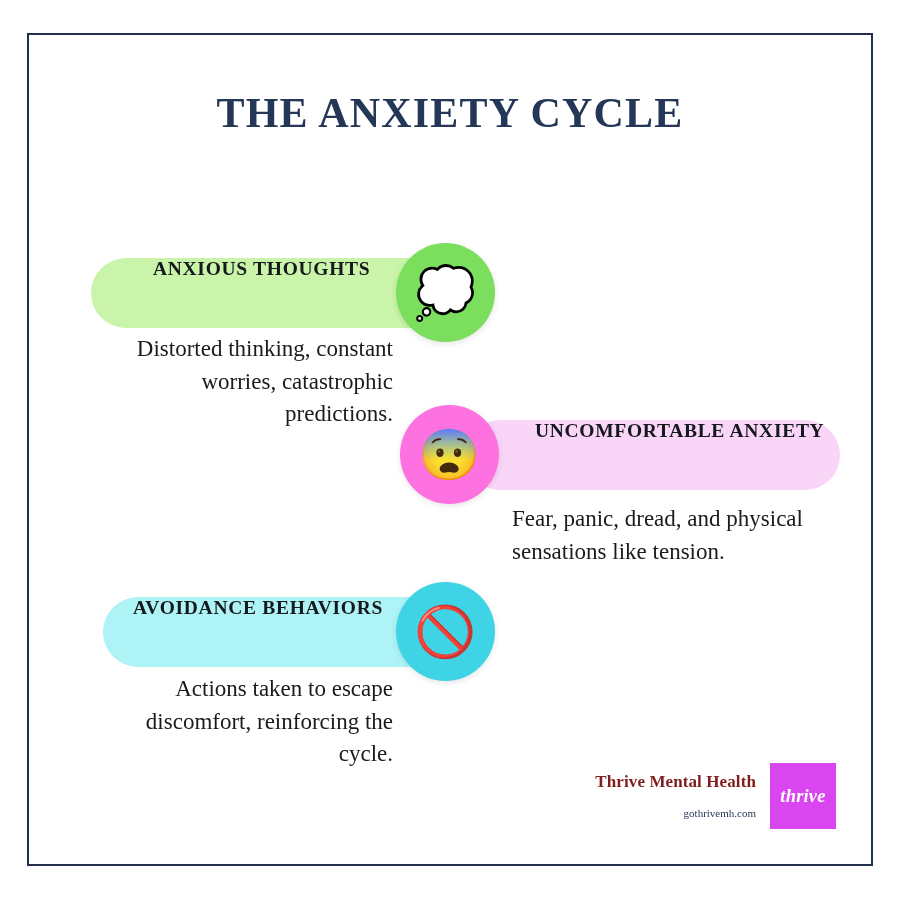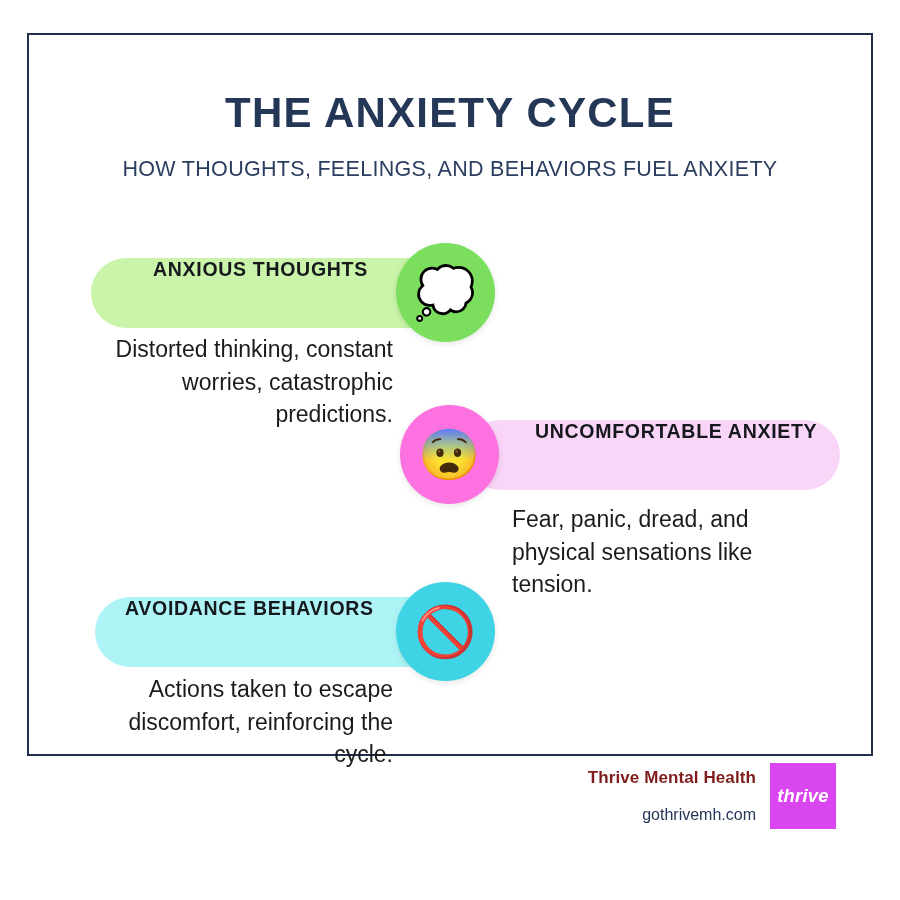--- a/index.html
+++ b/index.html
@@ -23,24 +23,25 @@
     background: #ffffff;
     box-sizing: border-box;
   }
 
   
   .frame {
     position: absolute;
     left: 27px;
     top: 33px;
     width: 846px;
-    height: 723px;
+    height: 833px;
     border: 2px solid #22304d;
     box-sizing: border-box;
     background: #ffffff;
+    font-family: Liberation Serif, serif;
   }
 
   .inner {
     position: absolute;
     left: 0;
     top: 0;
     right: 0;
     bottom: 0;
     padding: 0;
   }
@@ -127,21 +128,21 @@
     width: 375px;
     background: #f9d5f8;
     justify-content: flex-start;
     padding-left: 70px;
   }
   .row-2 .circle { left: 0px; background: #fd72e0; }
 
   
   .row-3 { left: 62px; top: 545px; width: 430px; }
   .row-3 .pill {
-    left: 4px;
+    left: 12px;
     width: 370px;
     background: #aef4f6;
     justify-content: flex-start;
     padding-left: 30px;
   }
   .row-3 .circle { left: 305px; background: #3ed4e6; }
 
   
   .desc {
     position: absolute;
@@ -165,21 +166,21 @@
   }
   .footer-text { text-align: right; }
   .brand-name {
     font-size: 17px;
     font-weight: 700;
     color: #7f1d1d;
     letter-spacing: 0.1px;
     line-height: 1.45;
   }
   .brand-url {
-    font-size: 16px;
+    font-size: 11px;
     font-weight: 400;
     color: #253757;
     line-height: 1.45;
     margin-top: 12px;
   }
   .logo-box {
     width: 66px;
     height: 66px;
     background: #103b44;
     display: flex;
@@ -195,21 +196,20 @@
   }
 </style>
 </head>
 <body>
 
 <div class="poster">
   <div class="frame" style="border-color: rgb(34, 48, 77);">
     <div class="inner">
 
       <div class="title">THE ANXIETY CYCLE</div>
-      <div class="subtitle">HOW THOUGHTS, FEELINGS, AND BEHAVIORS FUEL ANXIETY</div>
 
       <div class="row row-1">
         <div class="pill" style="background: rgb(201, 244, 169);">
           <span class="pill-label">ANXIOUS THOUGHTS</span>
         </div>
         <div class="circle" style="background: rgb(123, 223, 93);">
           <span class="emoji">💭</span>
         </div>
       </div>
       <div class="desc desc-1">Distorted thinking, constant worries, catastrophic predictions.</div>

